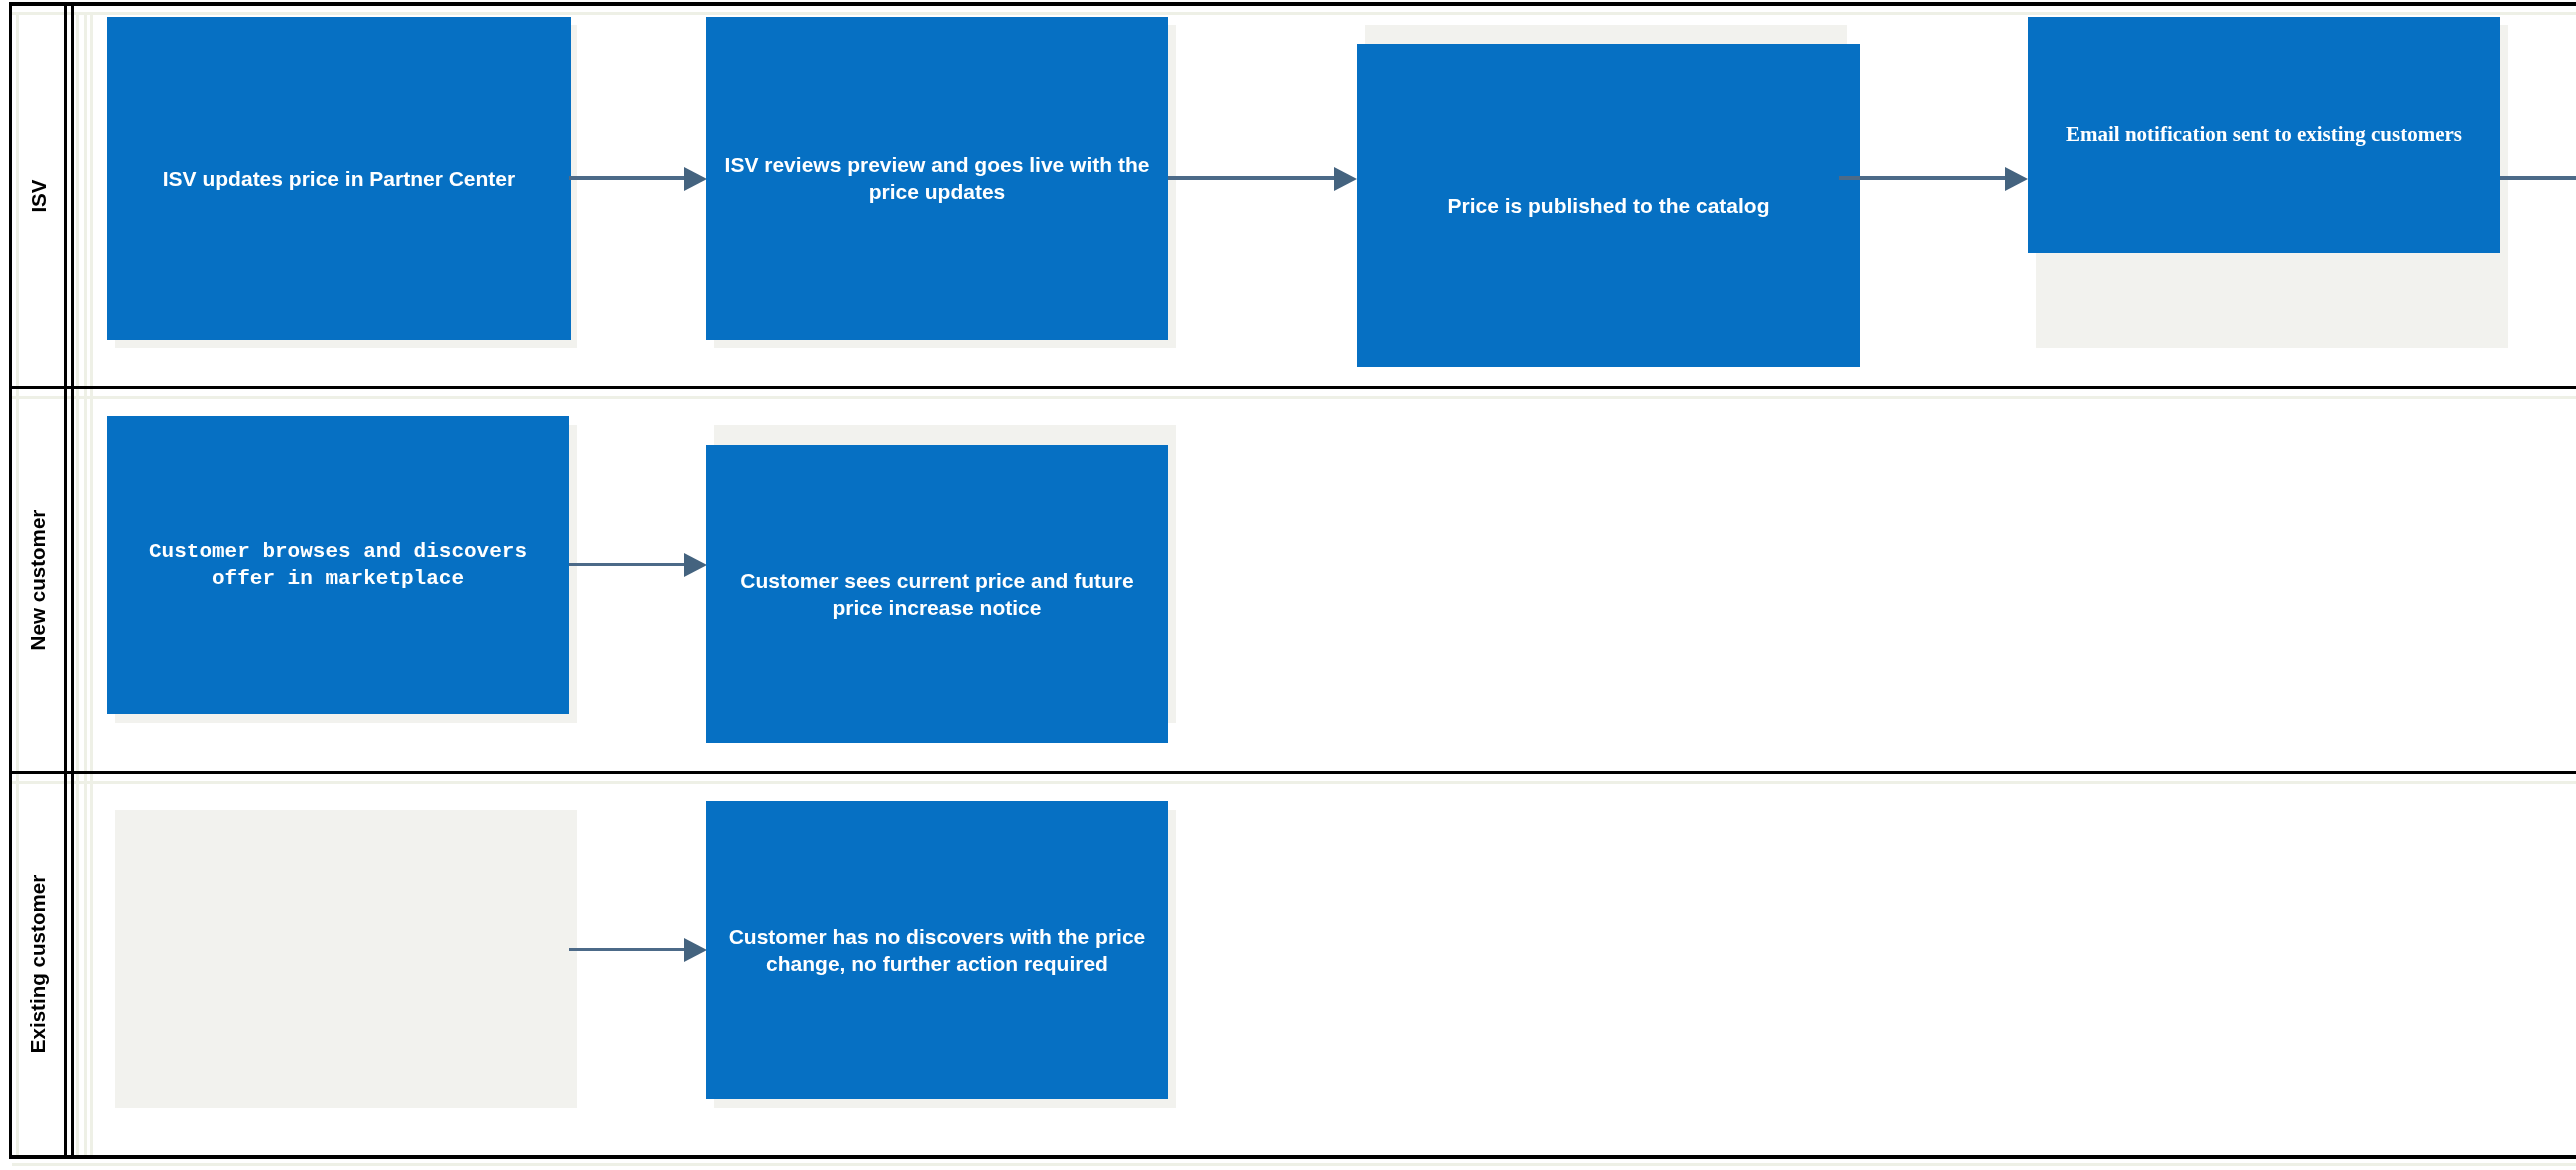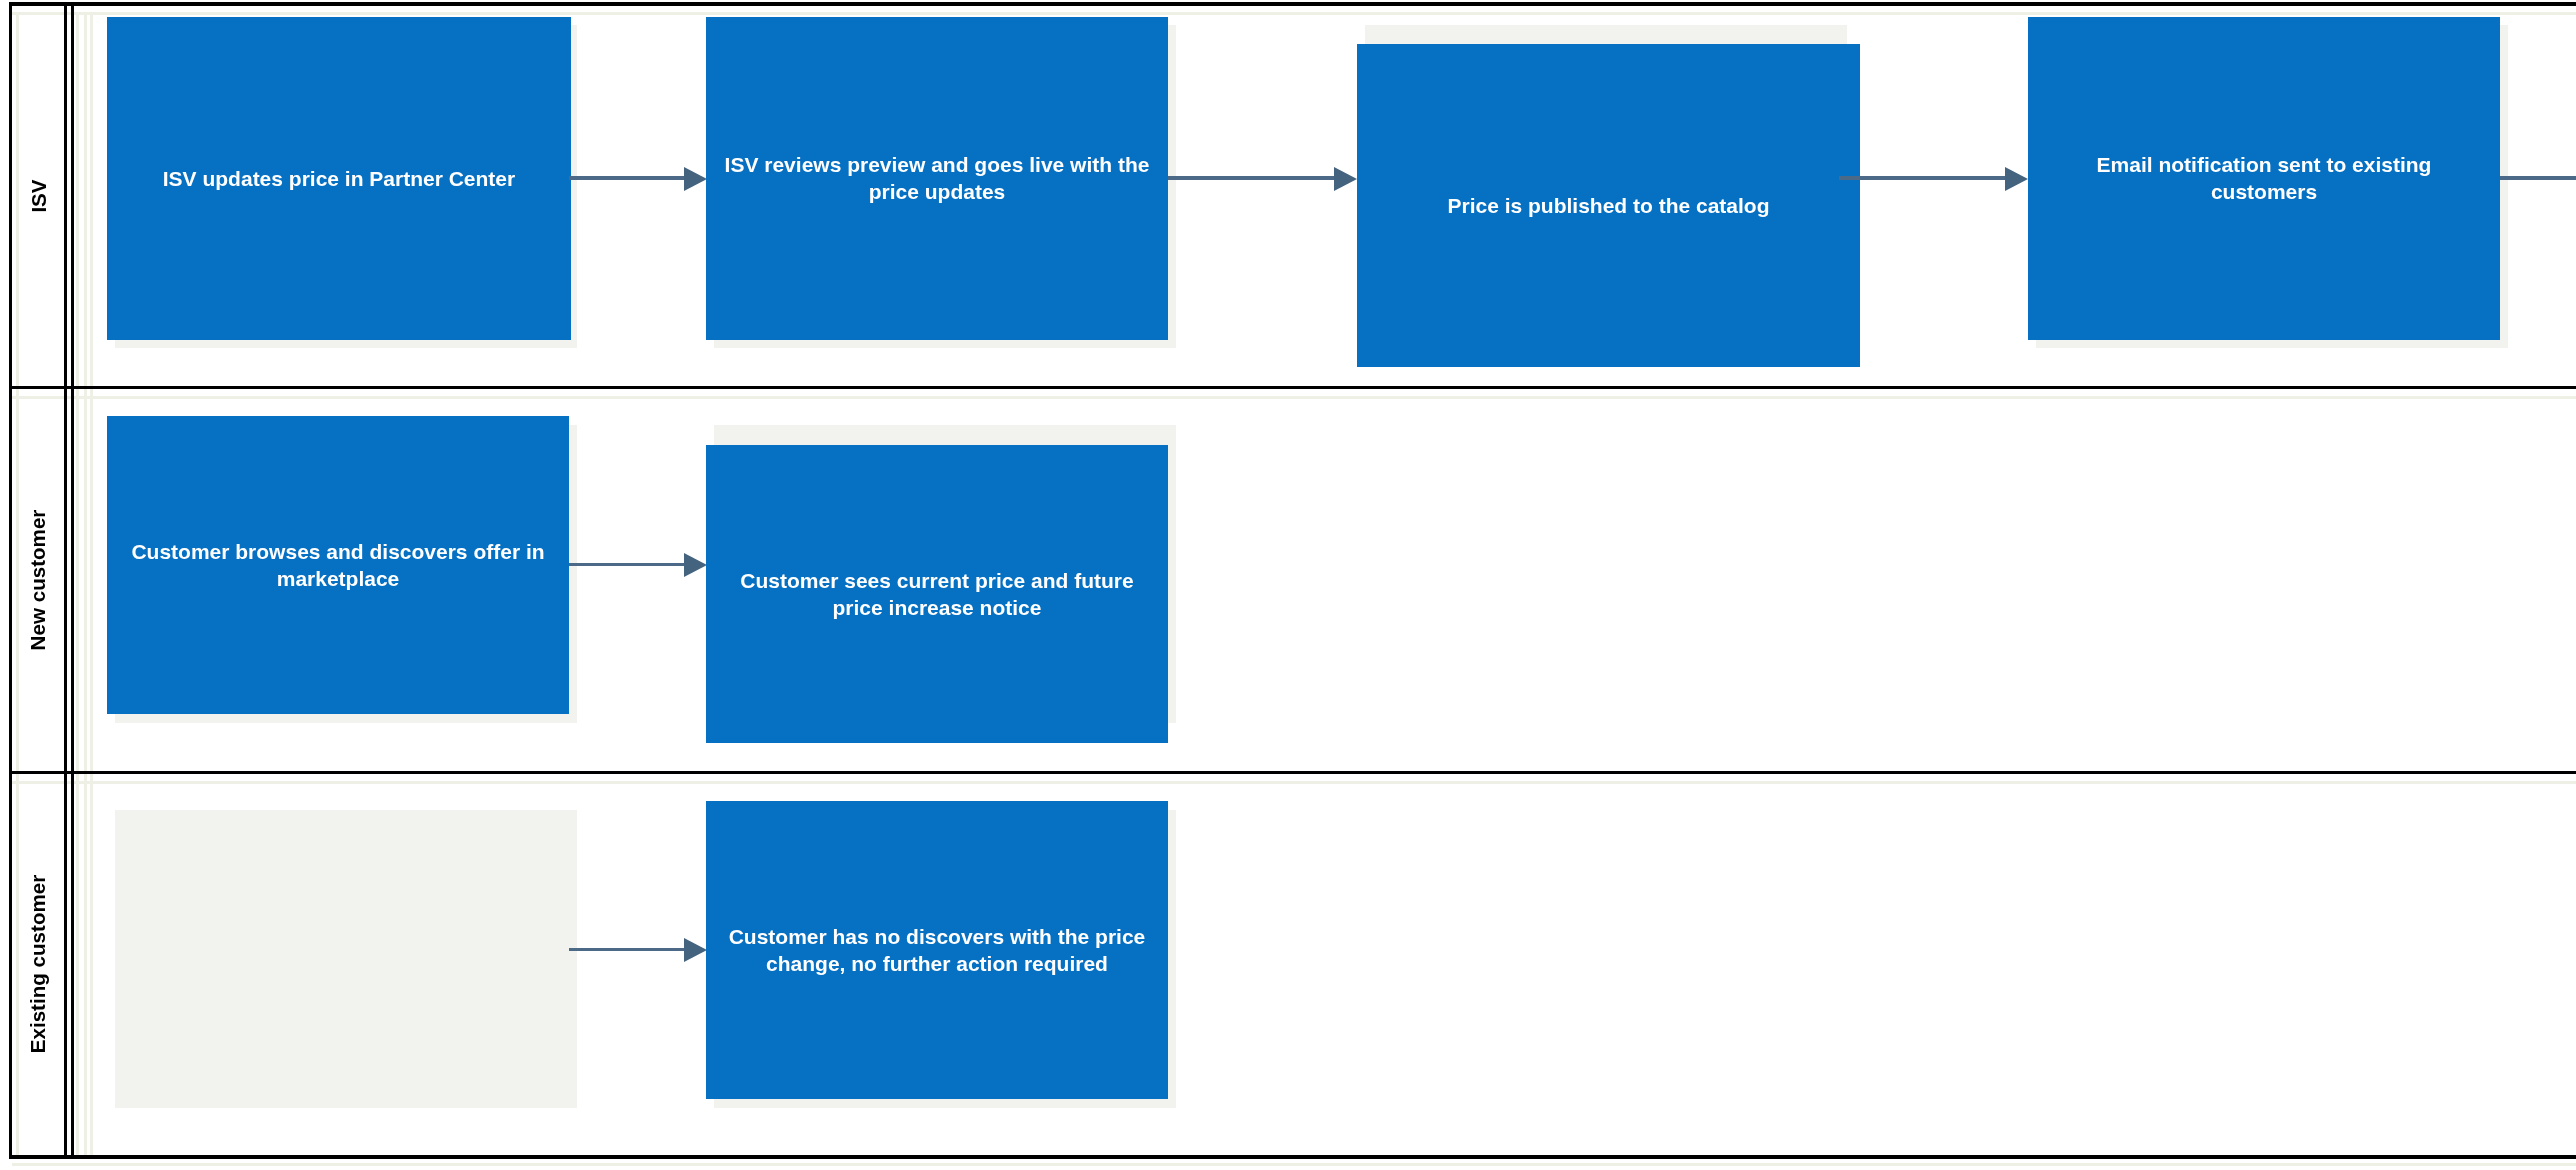--- a/index.html
+++ b/index.html
@@ -162,37 +162,37 @@
 
     <div class="node-shadow" style="left:1291px; top:19.6px;  width:482px; height:323px;"></div>
     <div class="node" style="left:1283px; top:22px; width:503px; height:323px;margin-top:16px;">Price is published to the catalog</div>
 
     <div class="connector" style="left:1765px; top:161px; width:189px;">
       <div class="shaft" style="width:166px;"></div>
       <div class="head"></div>
     </div>
 
     <div class="node-shadow" style="left:1962px; top:19.6px;  width:472px; height:323px;"></div>
-    <div class="node" style="left:1954px; top:11.3px; width:472px; height:323px;">Email notification sent to existing customers</div>
+    <div class="node" style="left:1954px; top:11.3px; width:472px; height:236px;font-family:Liberation Serif, serif;">Email notification sent to existing customers</div>
 
     <div class="connector" style="left:2426px; top:161px; width:161px;">
       <div class="shaft" style="width:139px;"></div>
 
     </div>
 
   </div>
 
   <div class="lane-label-cell" style="top:389px; height:382px;">
     <span class="lane-label-text">New customer</span>
   </div>
 
   <div class="lane" style="top:389px; height:382px;">
 
     <div class="node-shadow" style="left:41px;  top:36px;  width:462px; height:298px;"></div>
-    <div class="node" style="left:33px; top:27px; width:462px; height:298px;">Customer browses and discovers offer in marketplace</div>
+    <div class="node" style="left:33px; top:27px; width:462px; height:298px;font-family:Liberation Mono, monospace;">Customer browses and discovers offer in marketplace</div>
 
     <div class="connector" style="left:495px; top:164px; width:138px;">
       <div class="shaft" style="width:115px;"></div>
       <div class="head"></div>
     </div>
 
     <div class="node-shadow" style="left:640px; top:36px;  width:462px; height:298px;"></div>
     <div class="node" style="left:632px; top:27px; width:462px; height:298px;margin-top:29px;">Customer sees current price and future price increase notice</div>
   </div>
 

